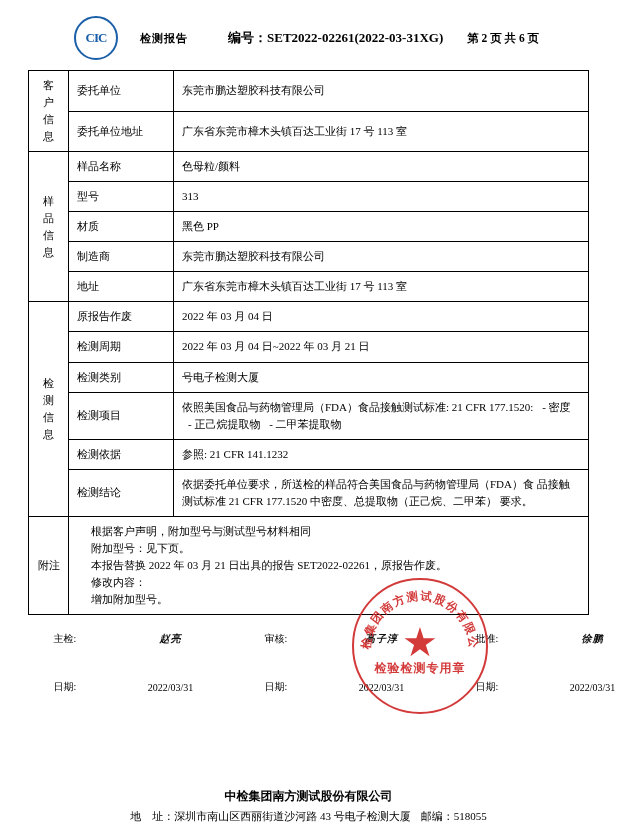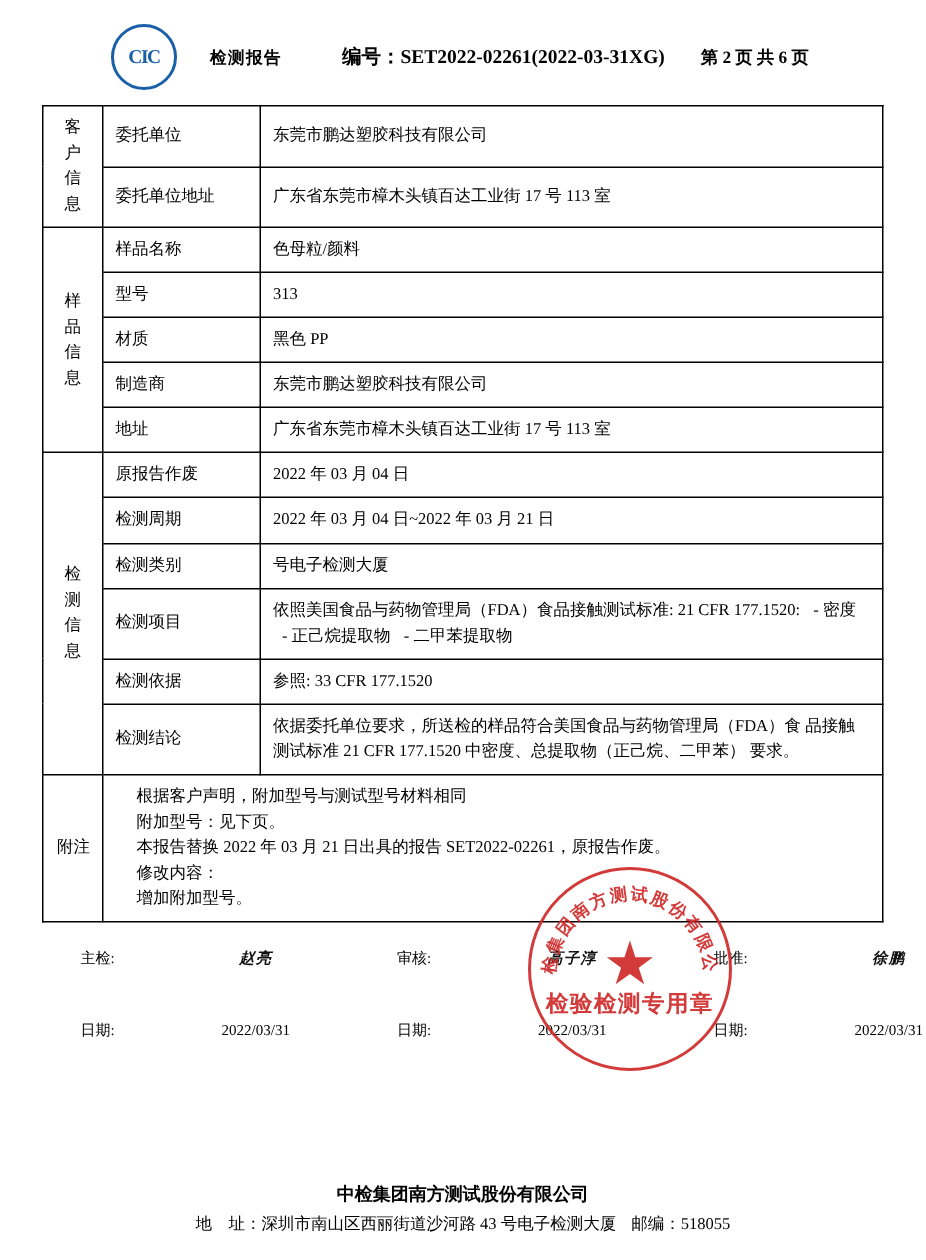--- a/index.html
+++ b/index.html
@@ -169,21 +169,21 @@
     font-size: 40px;
     line-height: 1;
     color: #d02a2a;
   }
   .stamp .stamp-sub {
     position: absolute;
     left: 0;
     right: 0;
     top: 80px;
     text-align: center;
-    font-size: 15px;
+    font-size: 12px;
     font-weight: bold;
     letter-spacing: 1px;
   }
   .stamp .arc {
     position: absolute;
     left: 0; top: 0;
     width: 132px; height: 132px;
   }
   .stamp .arc text {
     font-family: "Liberation Sans", sans-serif;
@@ -300,21 +300,21 @@
         <td class="value">
           <span class="line">依照美国食品与药物管理局（FDA）食品接触测试标准: 21 CFR</span>
           <span class="line">177.1520:</span>
           <span class="line indent">- 密度</span>
           <span class="line indent">- 正己烷提取物</span>
           <span class="line indent">- 二甲苯提取物</span>
         </td>
       </tr>
       <tr>
         <td class="label">检测依据</td>
-        <td class="value">参照: 33 CFR 177.1520</td>
+        <td class="value">参照: 21 CFR 141.1232</td>
       </tr>
       <tr>
         <td class="label">检测结论</td>
         <td class="value">
           <span class="line">依据委托单位要求，所送检的样品符合美国食品与药物管理局（FDA）食</span>
           <span class="line">品接触测试标准 21 CFR 177.1520 中密度、总提取物（正己烷、二甲苯）</span>
           <span class="line">要求。</span>
         </td>
       </tr>
 

